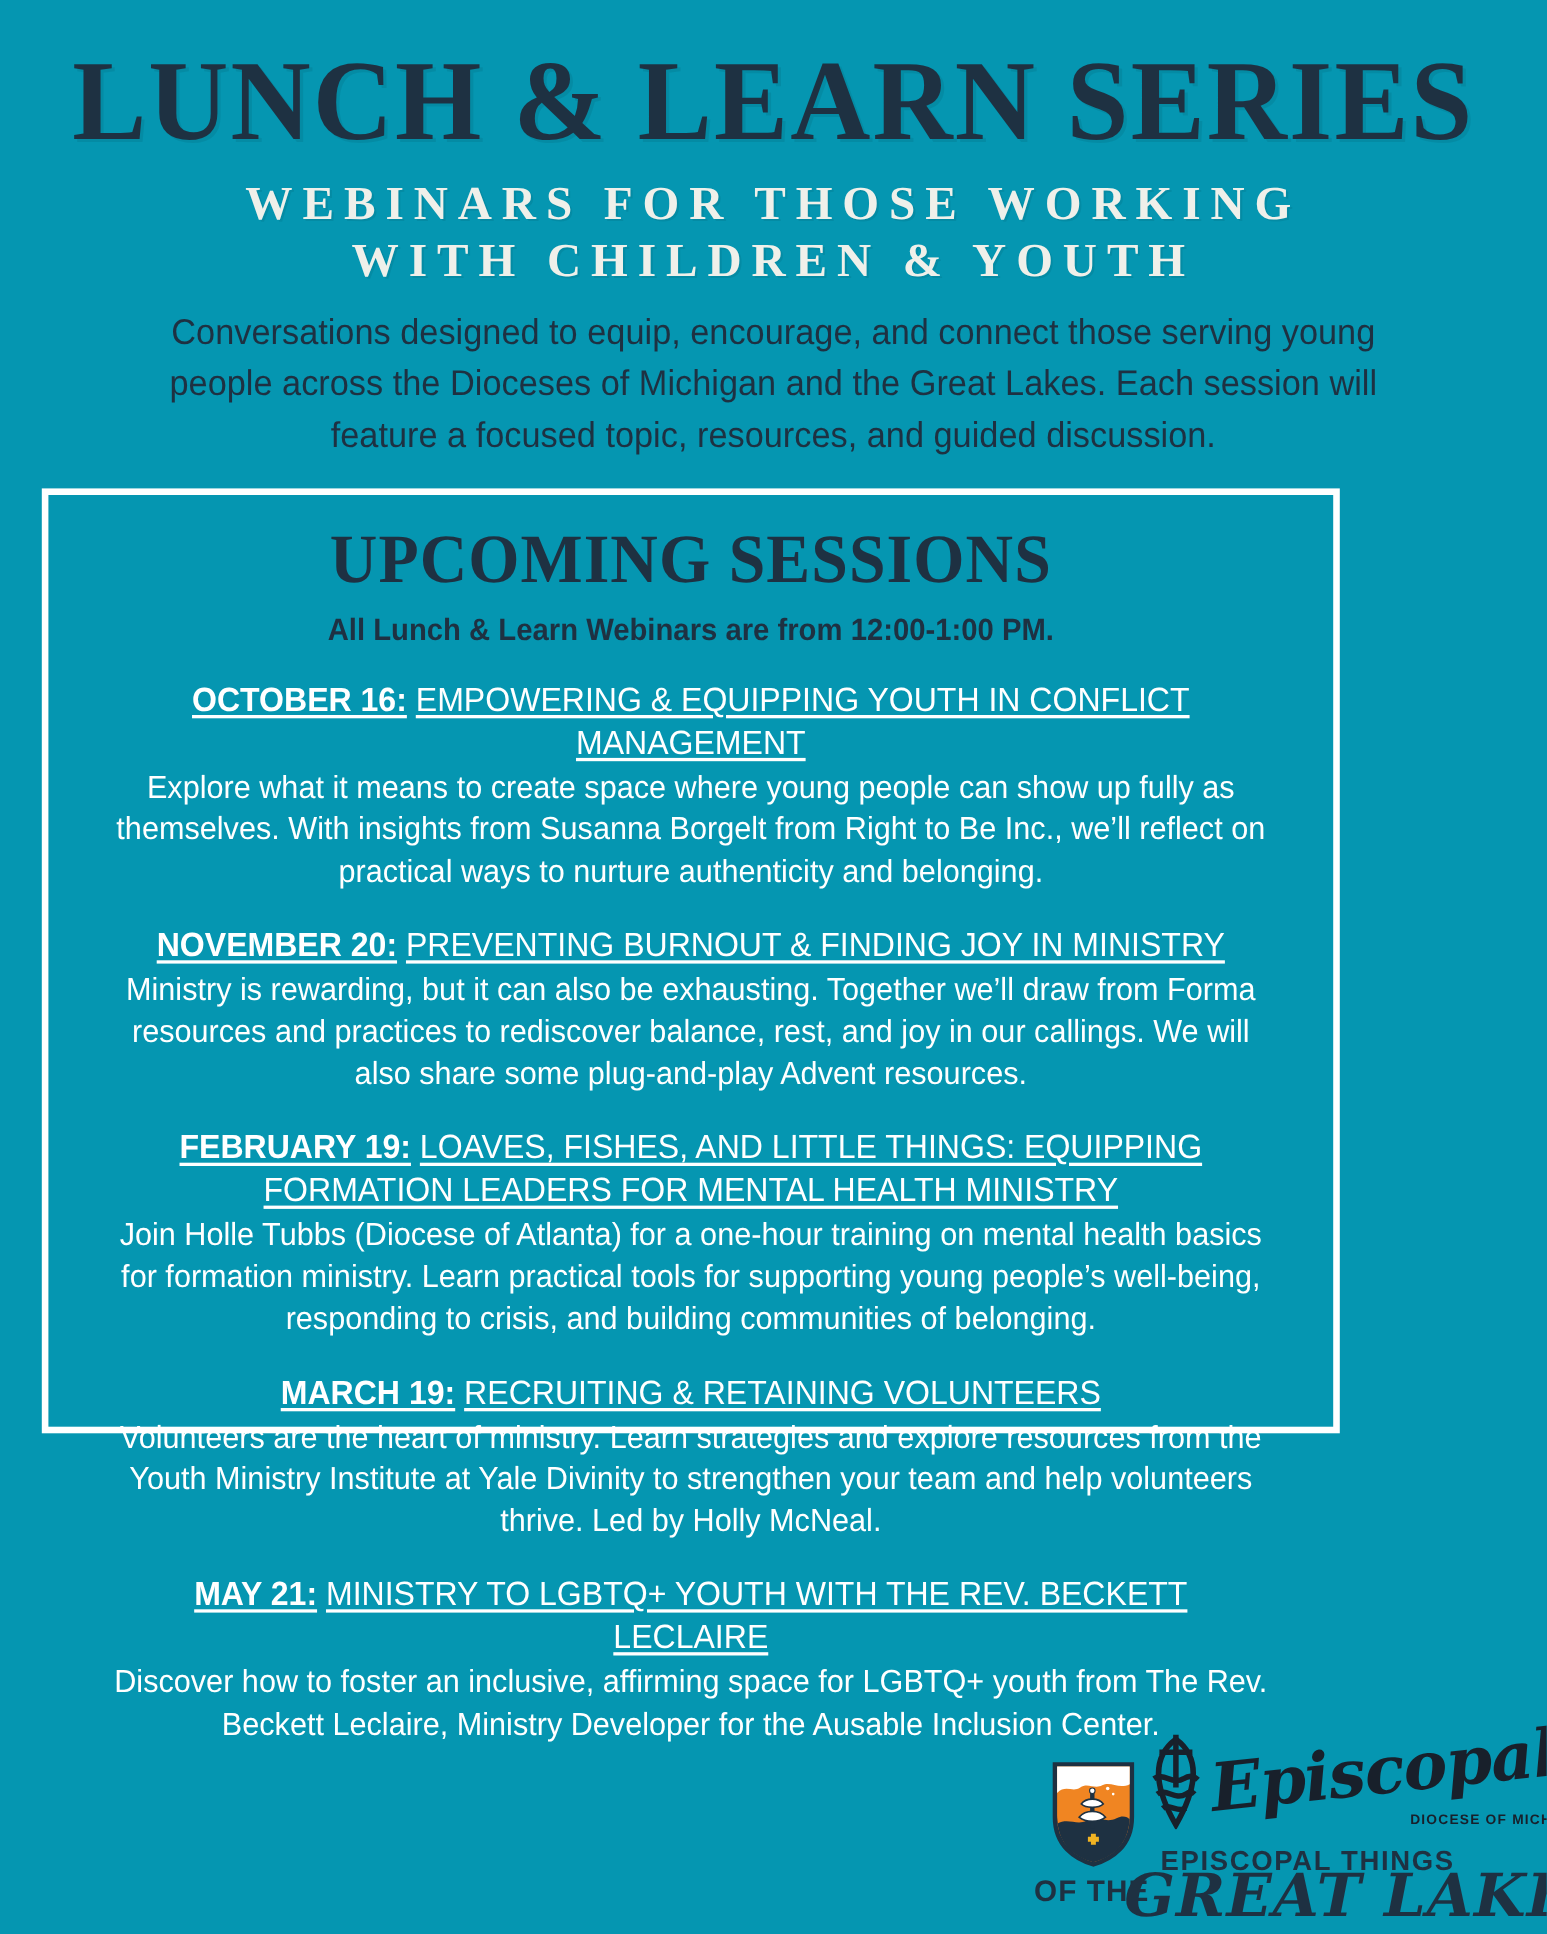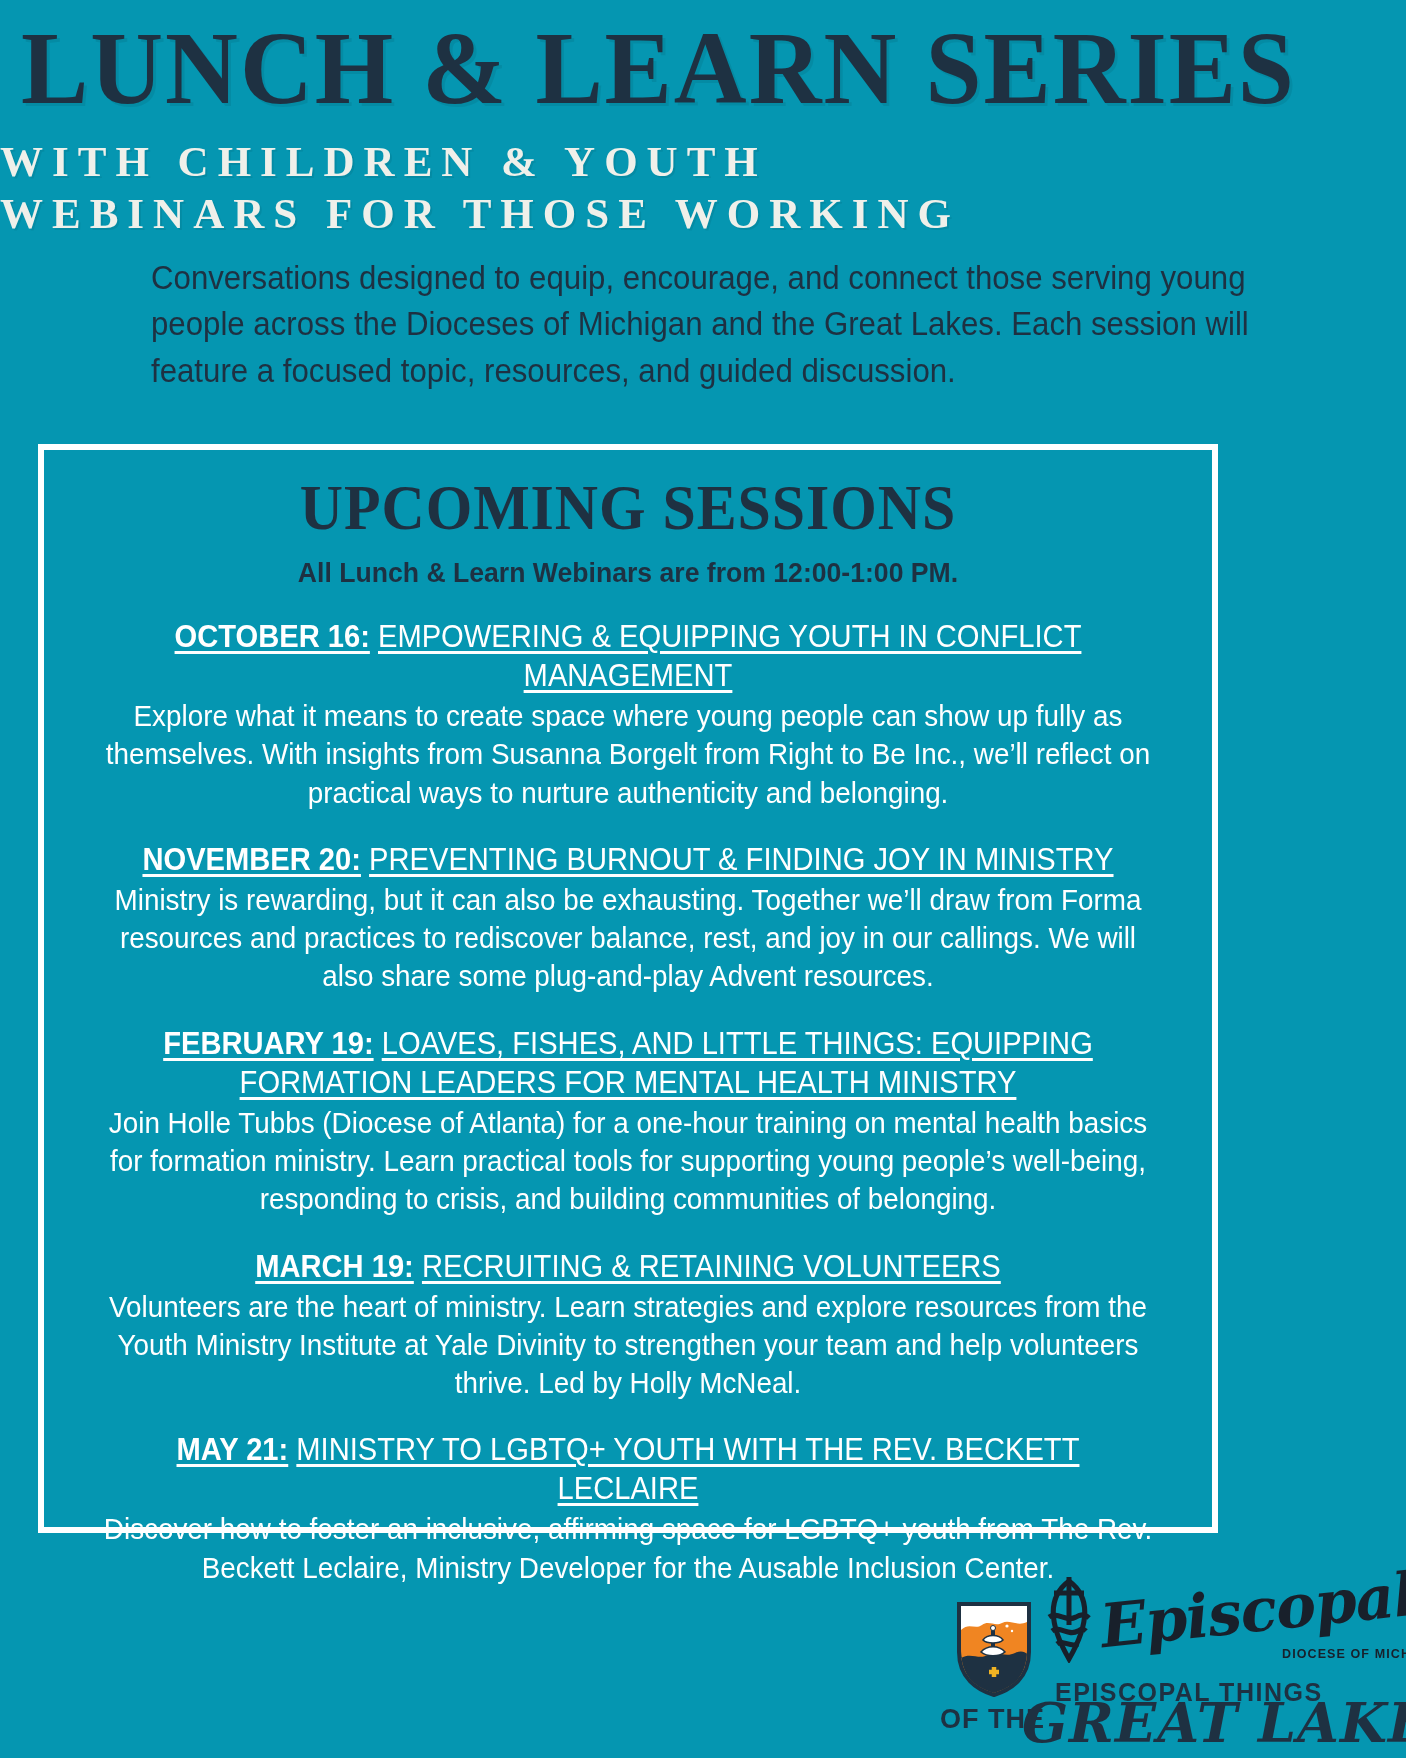--- a/index.html
+++ b/index.html
@@ -11,21 +11,22 @@
   }
 
   body {
     background: #0596b1;
     font-family: "Liberation Sans", sans-serif;
     position: relative;
   }
 
   
   .header {
-    padding-top: 20px;
+    padding-top: 44px;
+    text-align: center;
   }
 
   .main-title {
     font-family: "Liberation Serif", serif;
     font-weight: bold;
     font-size: 104px;
     line-height: 0.92;
     letter-spacing: 2px;
     color: #1e3142;
     transform: scaleX(0.97);
@@ -52,21 +53,21 @@
     margin: 14px auto 0;
     transform: scaleX(0.96);
   }
 
   
   .frame {
     position: absolute;
     left: 38px;
     top: 444px;
     width: 1180px;
-    height: 1089px;
+    height: 859px;
     border: 6px solid #ffffff;
   }
 
   .frame-inner {
     padding: 22px 30px 0 30px;
     text-align: center;
   }
 
   .sessions-heading {
     font-family: "Liberation Serif", serif;
@@ -212,22 +213,22 @@
     color: #1e3142;
     white-space: nowrap;
   }
 </style>
 </head>
 <body>
 
 <div class="header">
   <div class="main-title">LUNCH &amp; LEARN SERIES</div>
   <div class="sub-title">
+    <div>WEBINARS FOR THOSE WORKING</div>
     <div>WITH CHILDREN &amp; YOUTH</div>
-    <div>WEBINARS FOR THOSE WORKING</div>
   </div>
   <div class="intro">Conversations designed to equip, encourage, and connect those serving young people across the Dioceses of Michigan and the Great Lakes. Each session will feature a focused topic, resources, and guided discussion.</div>
 </div>
 
 <div class="frame">
   <div class="frame-inner">
     <div class="sessions-heading">UPCOMING SESSIONS</div>
     <div class="sessions-time">All Lunch &amp; Learn Webinars are from 12:00-1:00 PM.</div>
 
     <div class="session-list">

